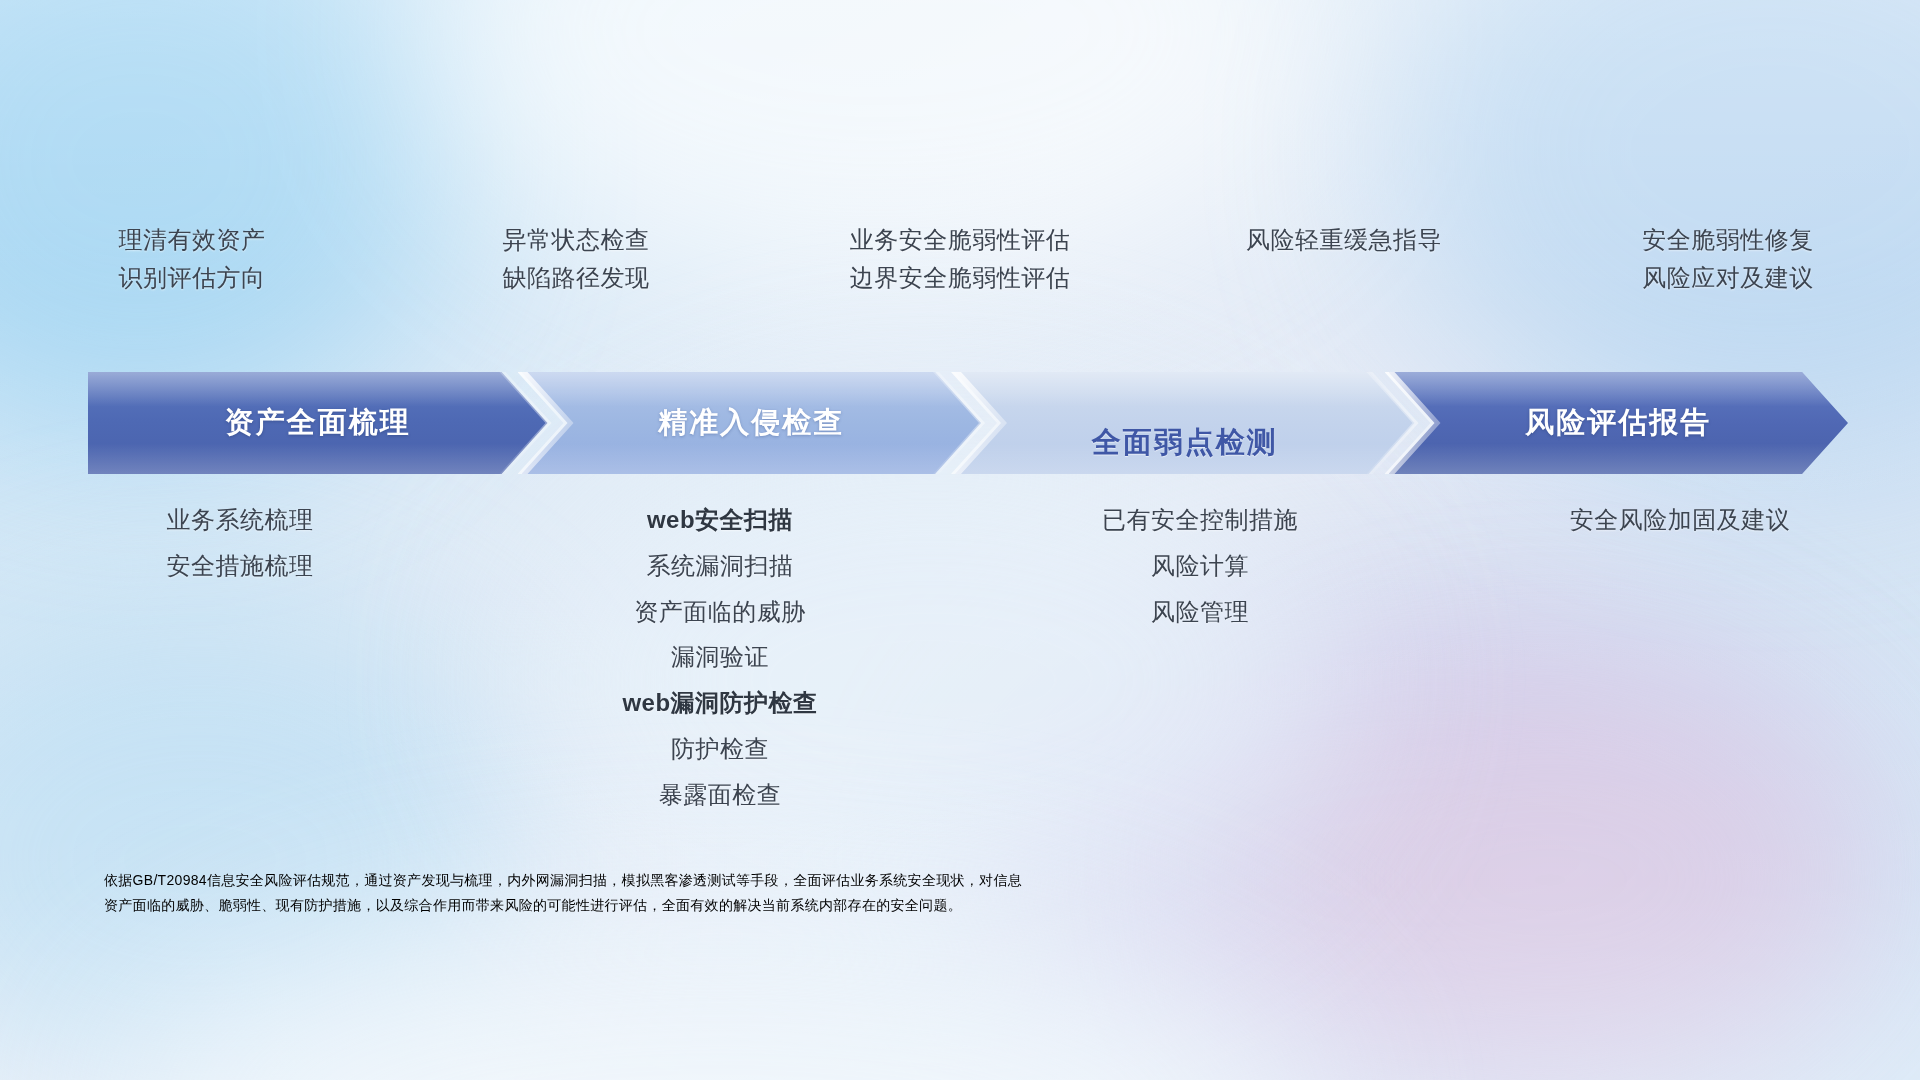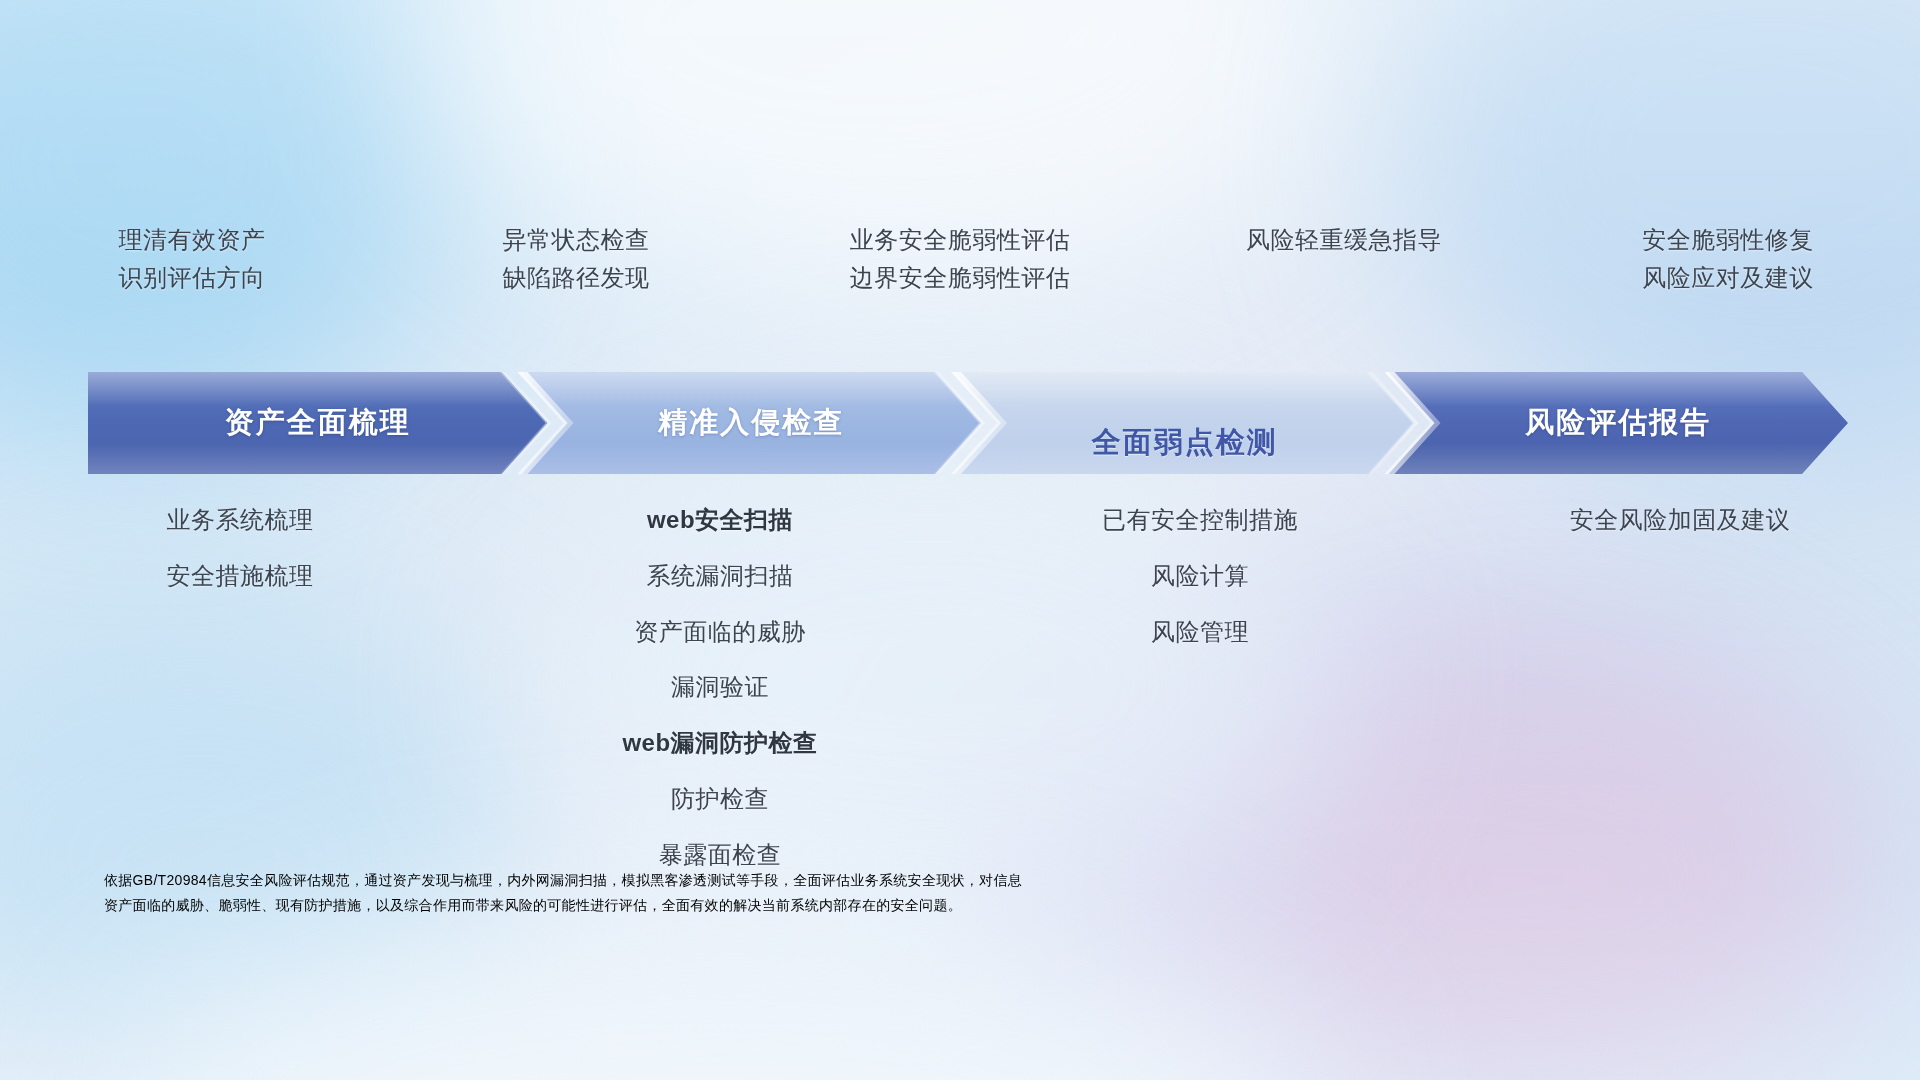--- a/index.html
+++ b/index.html
@@ -66,21 +66,21 @@
   }
   .chev .tip{
     position:absolute;right:-4px;top:0;width:56px;height:100%;
     z-index:1;opacity:.55;
     background:linear-gradient(255deg,rgba(255,255,255,.9),rgba(255,255,255,.15));
     clip-path:polygon(calc(100% - 46px) 0,100% 50%,calc(100% - 46px) 100%,calc(100% - 52px) 100%,calc(100% - 6px) 50%,calc(100% - 52px) 0);
   }
 
   
   .list-row{position:absolute;left:0;right:0;top:500px;display:flex;align-items:flex-start;}
-  .list-col{flex:1;display:flex;flex-direction:column;align-items:center;gap:16px;}
+  .list-col{flex:1;display:flex;flex-direction:column;align-items:center;gap:6px;}
   .list-col .item{
     font-size:24px;color:#3c4450;letter-spacing:.5px;white-space:nowrap;line-height:1.66;
     text-shadow:0 1px 2px rgba(255,255,255,.5);
   }
   .list-col .item.em{font-weight:bold;color:#2f3742;}
 
   
   #footer{
     position:absolute;left:104px;right:96px;top:868px;
     font-size:14px;line-height:1.75;color:#000000;letter-spacing:.3px;

